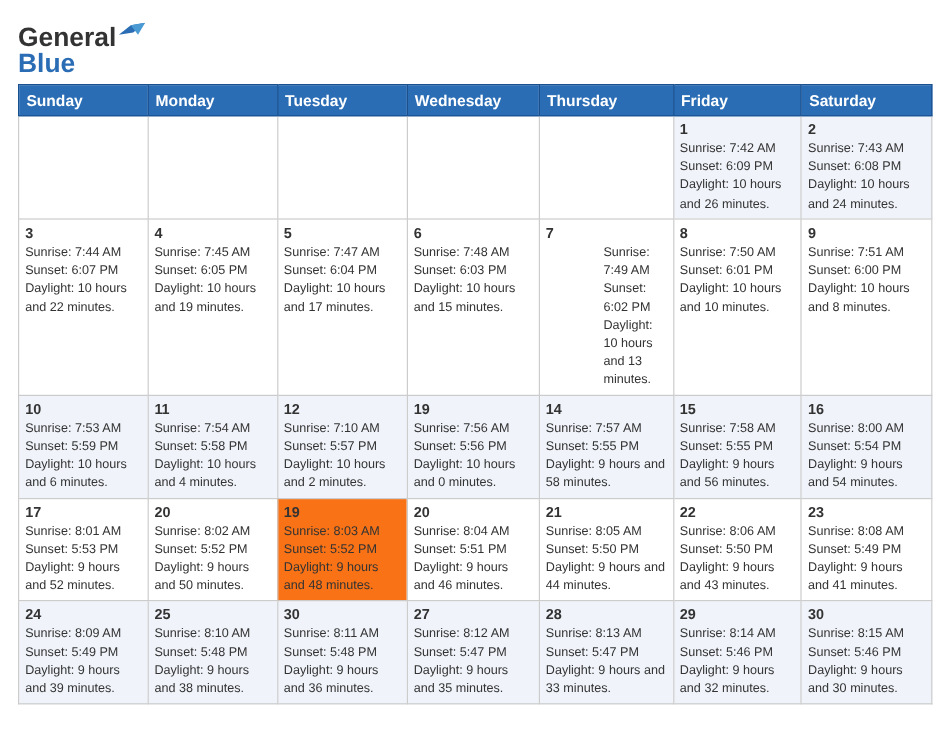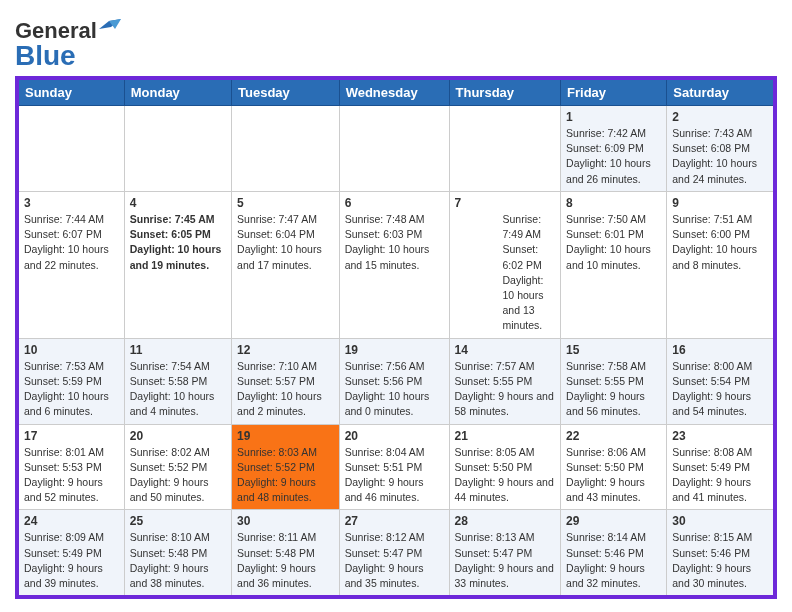--- a/index.html
+++ b/index.html
@@ -32,21 +32,21 @@
       line-height: 1.1;
     }
     .title-block h2 {
       font-size: 16px;
       color: #555;
       font-weight: normal;
     }
     .calendar {
       width: 100%;
       border-collapse: collapse;
-      border: 4px solid #6d28d9;
+      border: 1px solid #6d28d9;
     }
     .calendar th {
       background-color: #2a6db5;
       color: #fff;
       font-size: 13px;
       font-weight: bold;
       padding: 5px 6px;
       text-align: left;
       border: 1px solid #1a5090;
     }
@@ -79,21 +79,21 @@
 
 <div class="header">
   <div class="logo">
     <div style="display:flex;align-items:center;">
       <span style="font-size:22px;font-weight:bold;color:#333;">General</span>
       <svg width="22" height="18" viewBox="0 0 22 18" style="margin-left:2px;margin-top:-6px;">
         <polygon points="0,10 10,2 22,0 12,8" fill="#2a6db5"></polygon>
         <polygon points="10,2 22,0 16,10" fill="#4a9ad4"></polygon>
       </svg>
     </div>
-    <span style="font-size:28px;font-weight:bold;color:#2a6db5;margin-top:-4px;">Blue</span>
+    <span style="font-size:22px;font-weight:bold;color:#2a6db5;margin-top:-4px;">Blue</span>
   </div>
   <div class="title-block">
     <h1></h1>
     <h2></h2>
   </div>
 </div>
 
 <table class="calendar">
   <thead>
     <tr>
@@ -128,21 +128,21 @@
       </tr>
       <tr>
         <td style="background-color: rgb(255, 255, 255);">
           <span class="day-num">3</span>
           <div class="day-info" style="white-space: pre-line;">Sunrise: 7:44 AM
 Sunset: 6:07 PM
 Daylight: 10 hours and 22 minutes.</div>
         </td>
         <td style="background-color: rgb(255, 255, 255);">
           <span class="day-num">4</span>
-          <div class="day-info" style="white-space: pre-line; font-weight: bold;">Sunrise: 7:45 AM
+          <div class="day-info" style="white-space: pre-line;">Sunrise: 7:45 AM
 Sunset: 6:05 PM
 Daylight: 10 hours and 19 minutes.</div>
         </td>
         <td style="background-color: rgb(255, 255, 255);">
           <span class="day-num">5</span>
           <div class="day-info" style="white-space: pre-line;">Sunrise: 7:47 AM
 Sunset: 6:04 PM
 Daylight: 10 hours and 17 minutes.</div>
         </td>
         <td style="background-color: rgb(255, 255, 255);">

